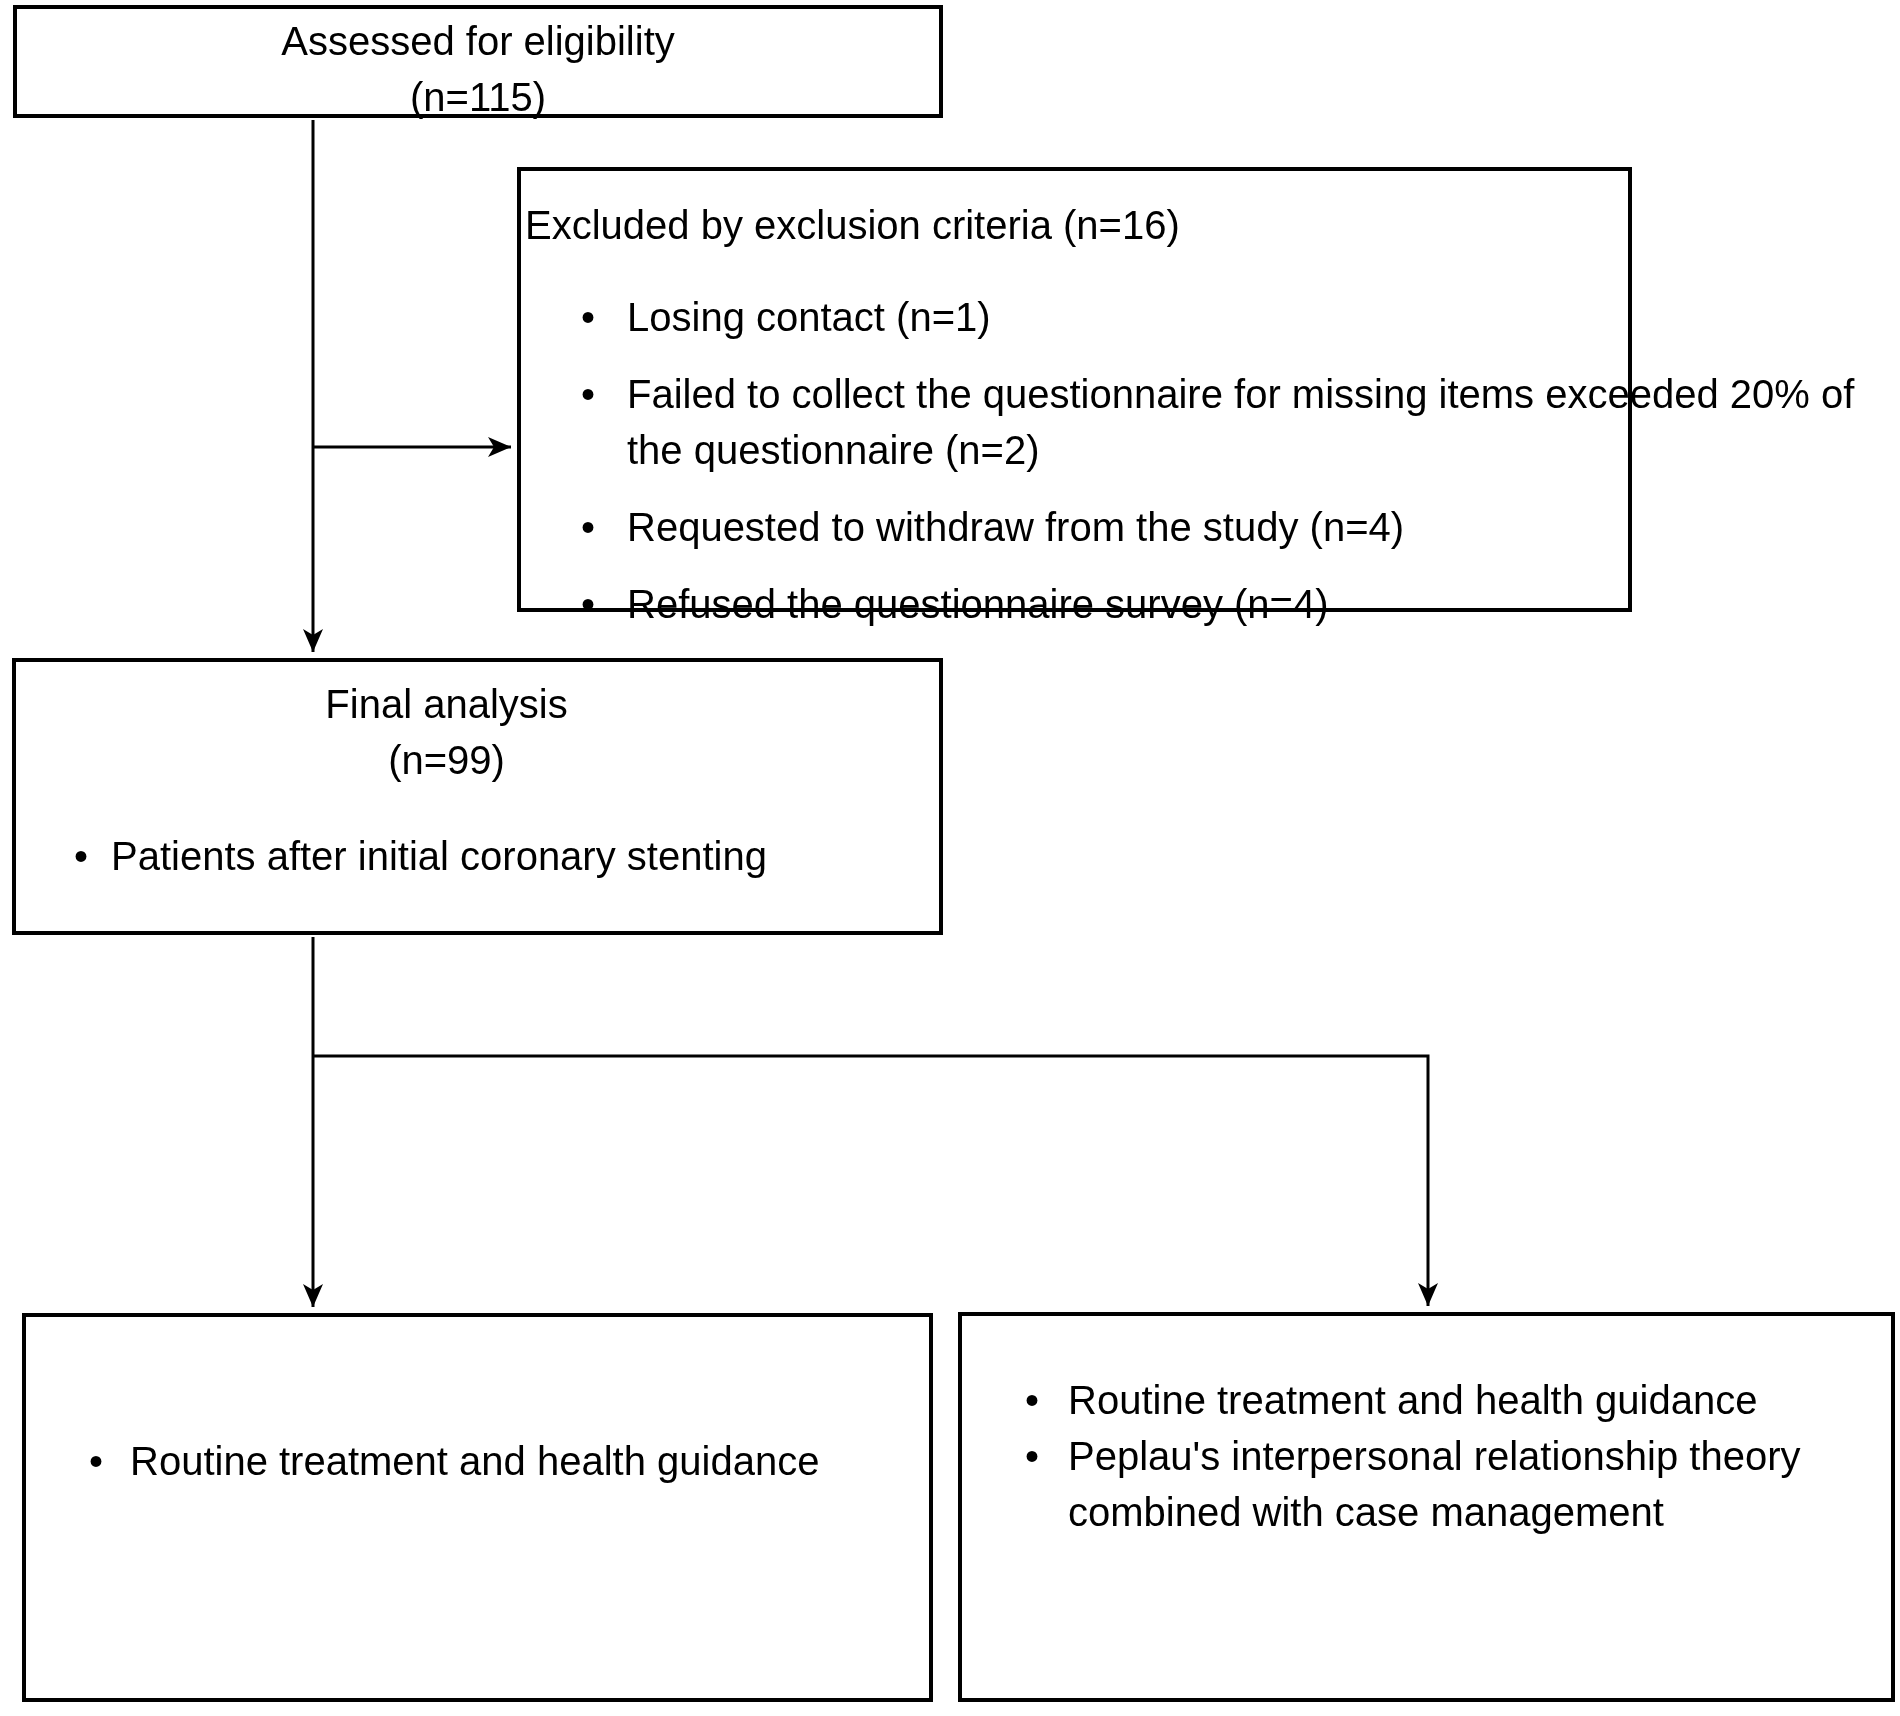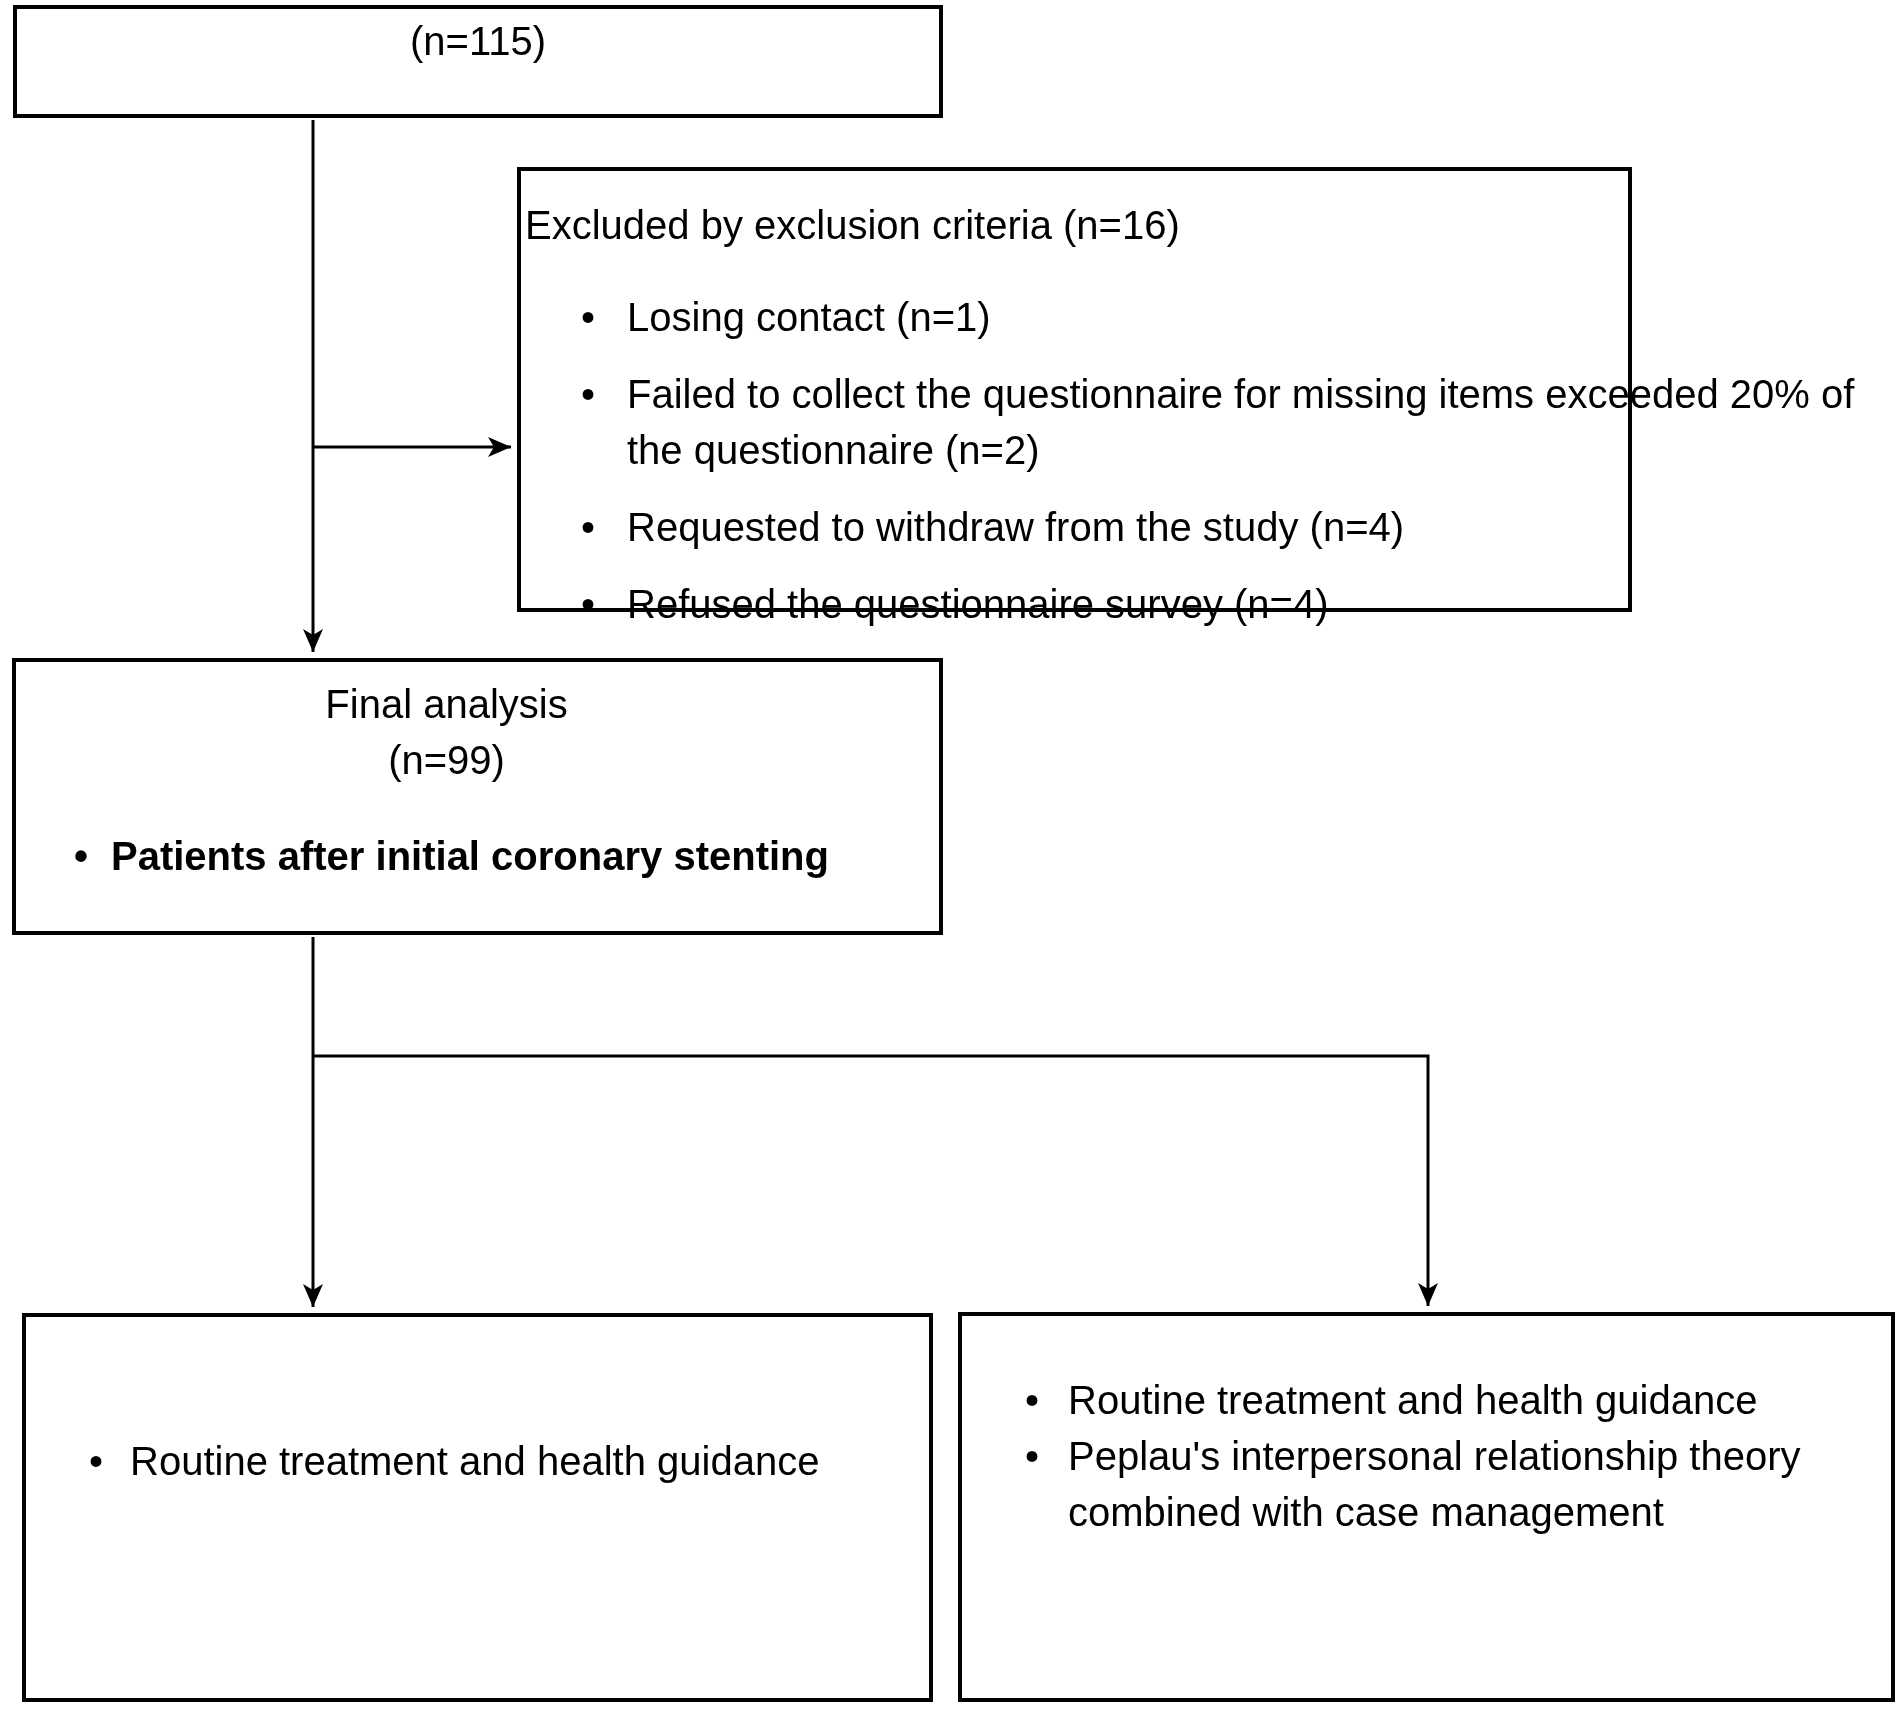--- a/index.html
+++ b/index.html
@@ -49,21 +49,21 @@
   }
   ul.bullets li::before{
     content:"\2022";
     position:absolute;
     left:0;
     top:0;
   }
   .box-excluded ul.bullets{ margin-top:36px; padding-left:56px; width:1330px; }
   .box-excluded ul.bullets li{ padding-left:46px;margin-top:21px; }
   .box-final    ul.bullets{ margin-top:40px; padding-left:58px; }
-  .box-final    ul.bullets li{ padding-left:37px;font-weight:bold; }
+  .box-final    ul.bullets li{ padding-left:37px; }
   .box-control  ul.bullets{ margin-top:44px; padding-left:63px; }
   .box-control  ul.bullets li{ padding-left:41px; }
   .box-interv   ul.bullets{ margin-top:36px; padding-left:63px; width:925px; }
   .box-interv   ul.bullets li{ padding-left:43px; }
 
   svg path{ stroke:var(--line-color); stroke-width:3px; fill:none; }
 </style>
 </head>
 <body>
 
@@ -75,20 +75,21 @@
         <path d="M1,1 L24,11 L1,21 L7,11 Z" style="fill:#000000;stroke:none"></path>
       </marker>
     </defs>
     <path d="M313,120 V652" marker-end="url(#arrowhead)"></path>
     <path d="M313,447 H511" marker-end="url(#arrowhead)"></path>
     <path d="M313,937 V1307" marker-end="url(#arrowhead)"></path>
     <path d="M313,1056 H1428 V1306" marker-end="url(#arrowhead)"></path>
   </svg>
 
   <div class="box box-assessed">
+    <div>Assessed for eligibility</div>
     <div>(n=115)</div>
   </div>
 
   <div class="box box-excluded">
     <div>Excluded by exclusion criteria (n=16)</div>
     <ul class="bullets">
         <li>Losing contact (n=1)</li>
         <li>Failed to collect the questionnaire for missing items exceeded 20% of the questionnaire (n=2)</li>
         <li>Requested to withdraw from the study (n=4)</li>
         <li>Refused the questionnaire survey (n=4)</li>

